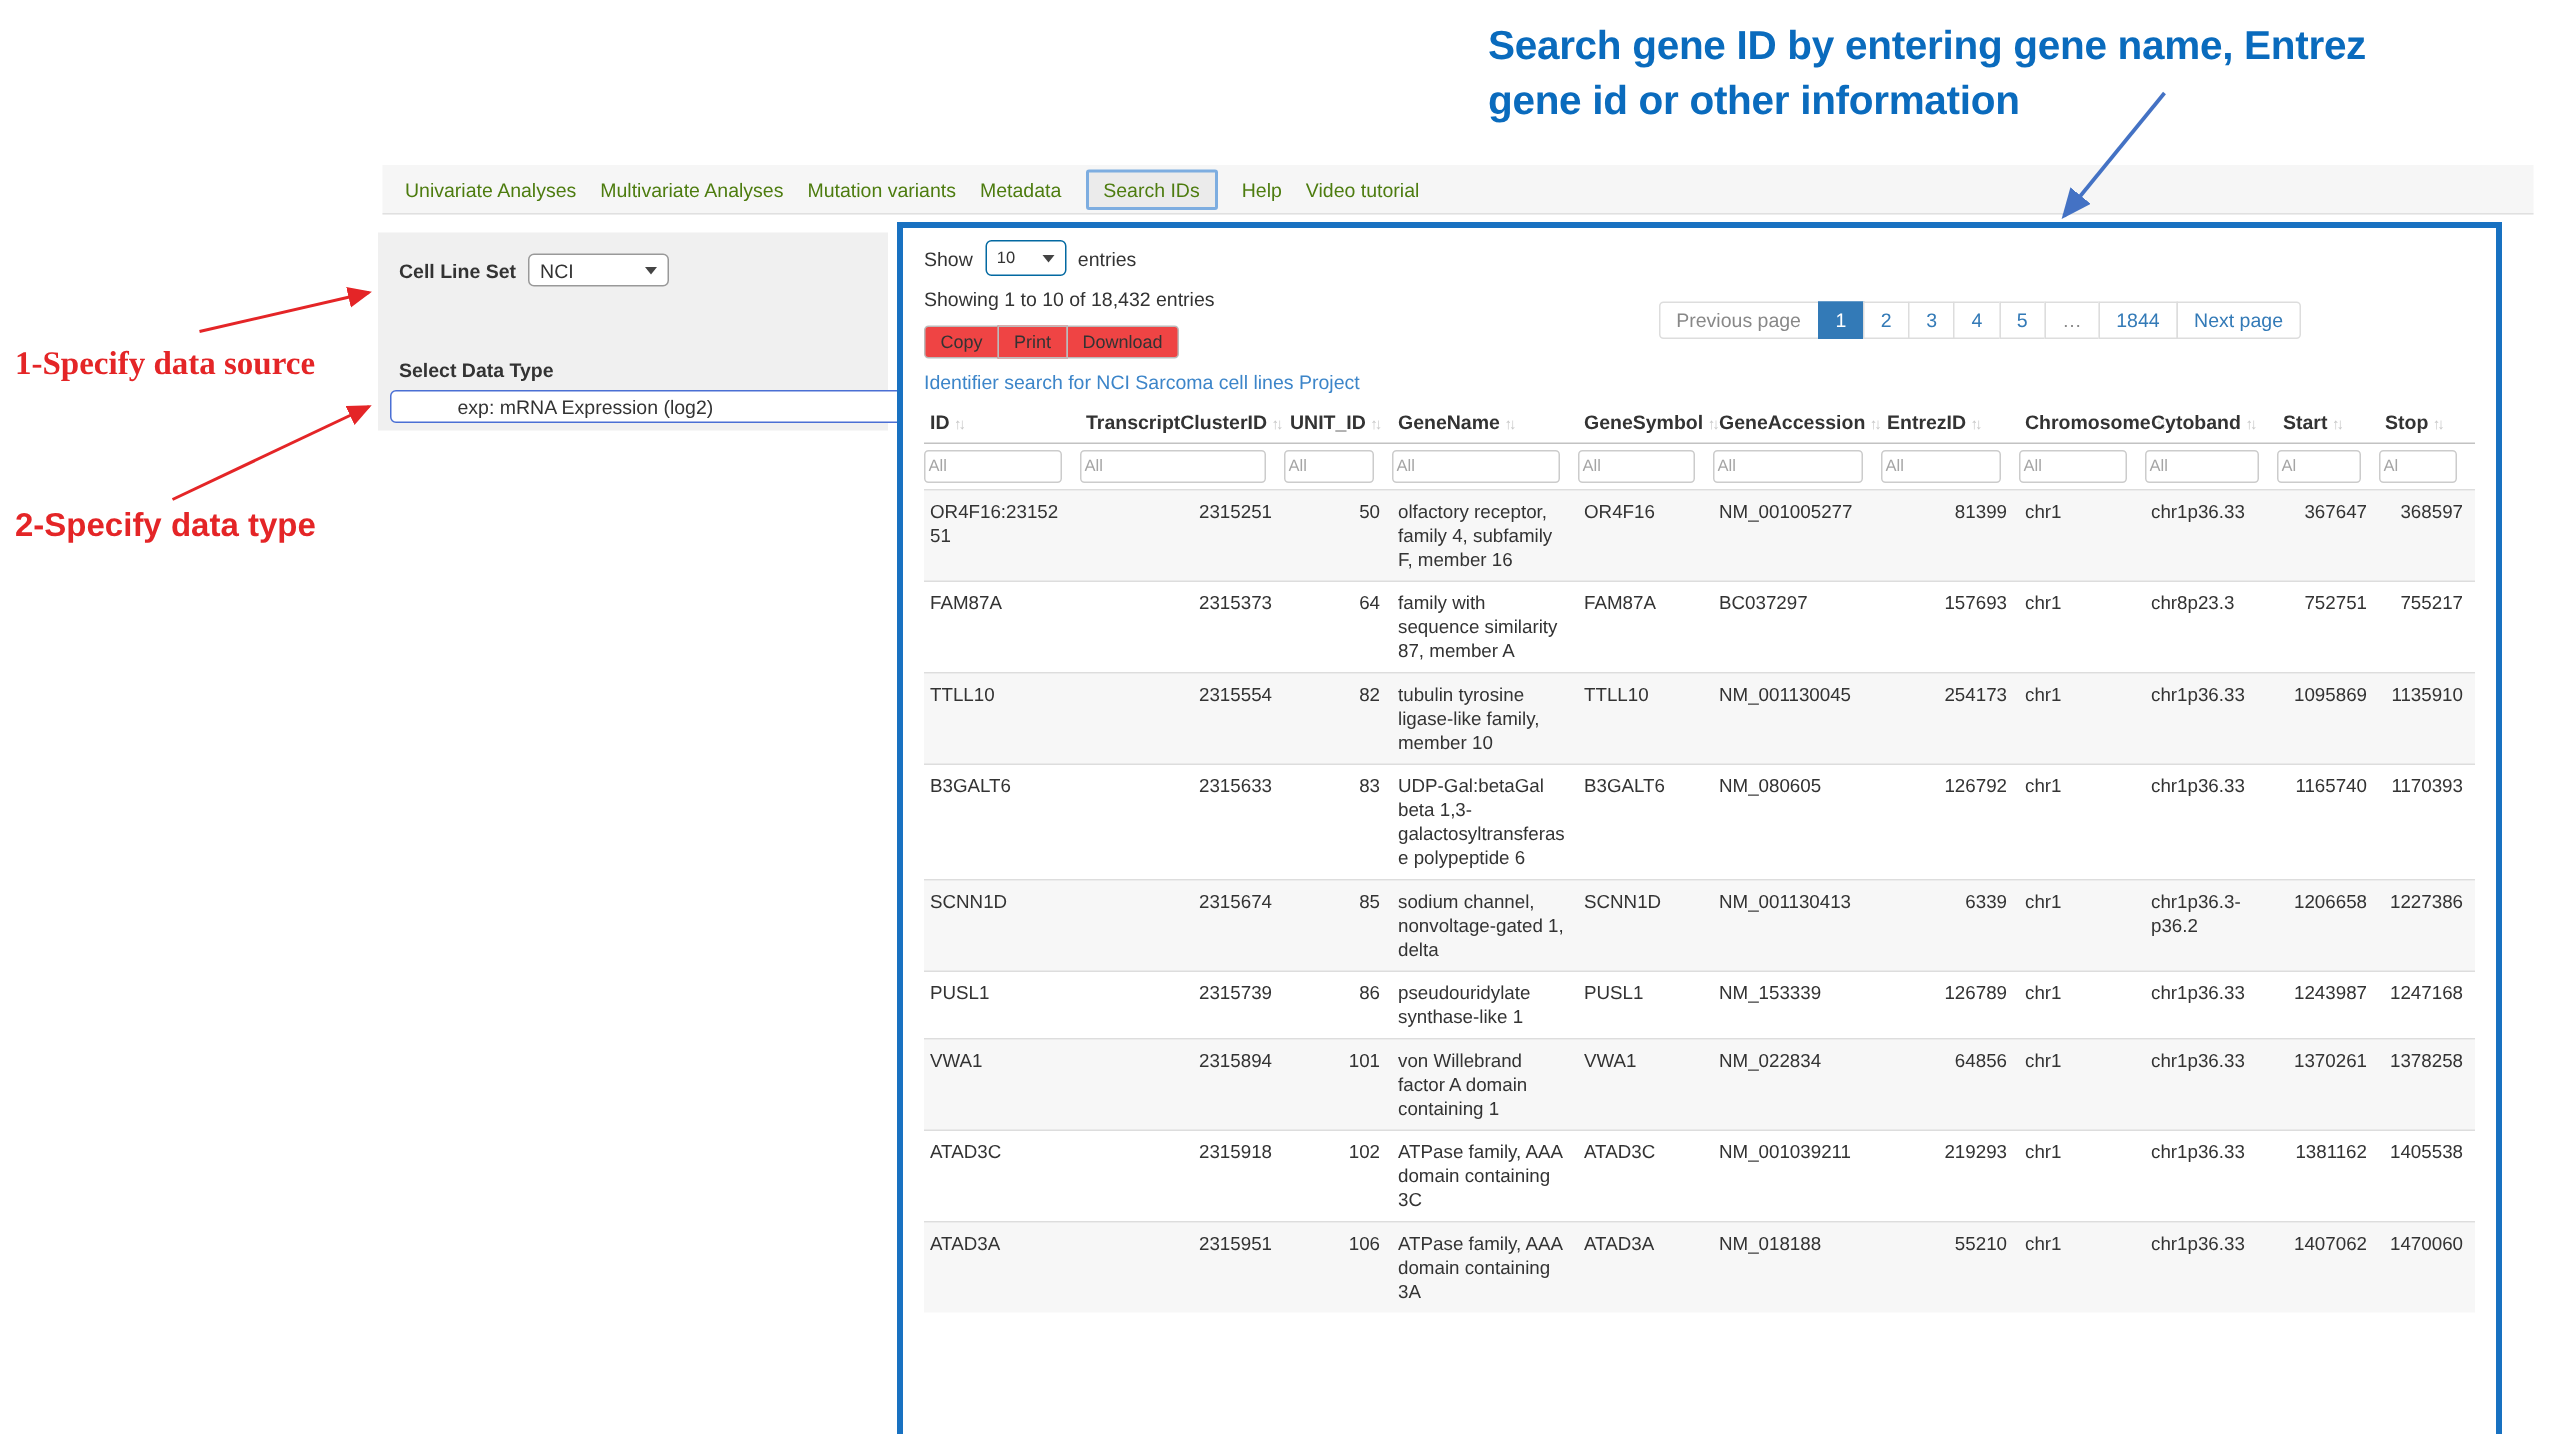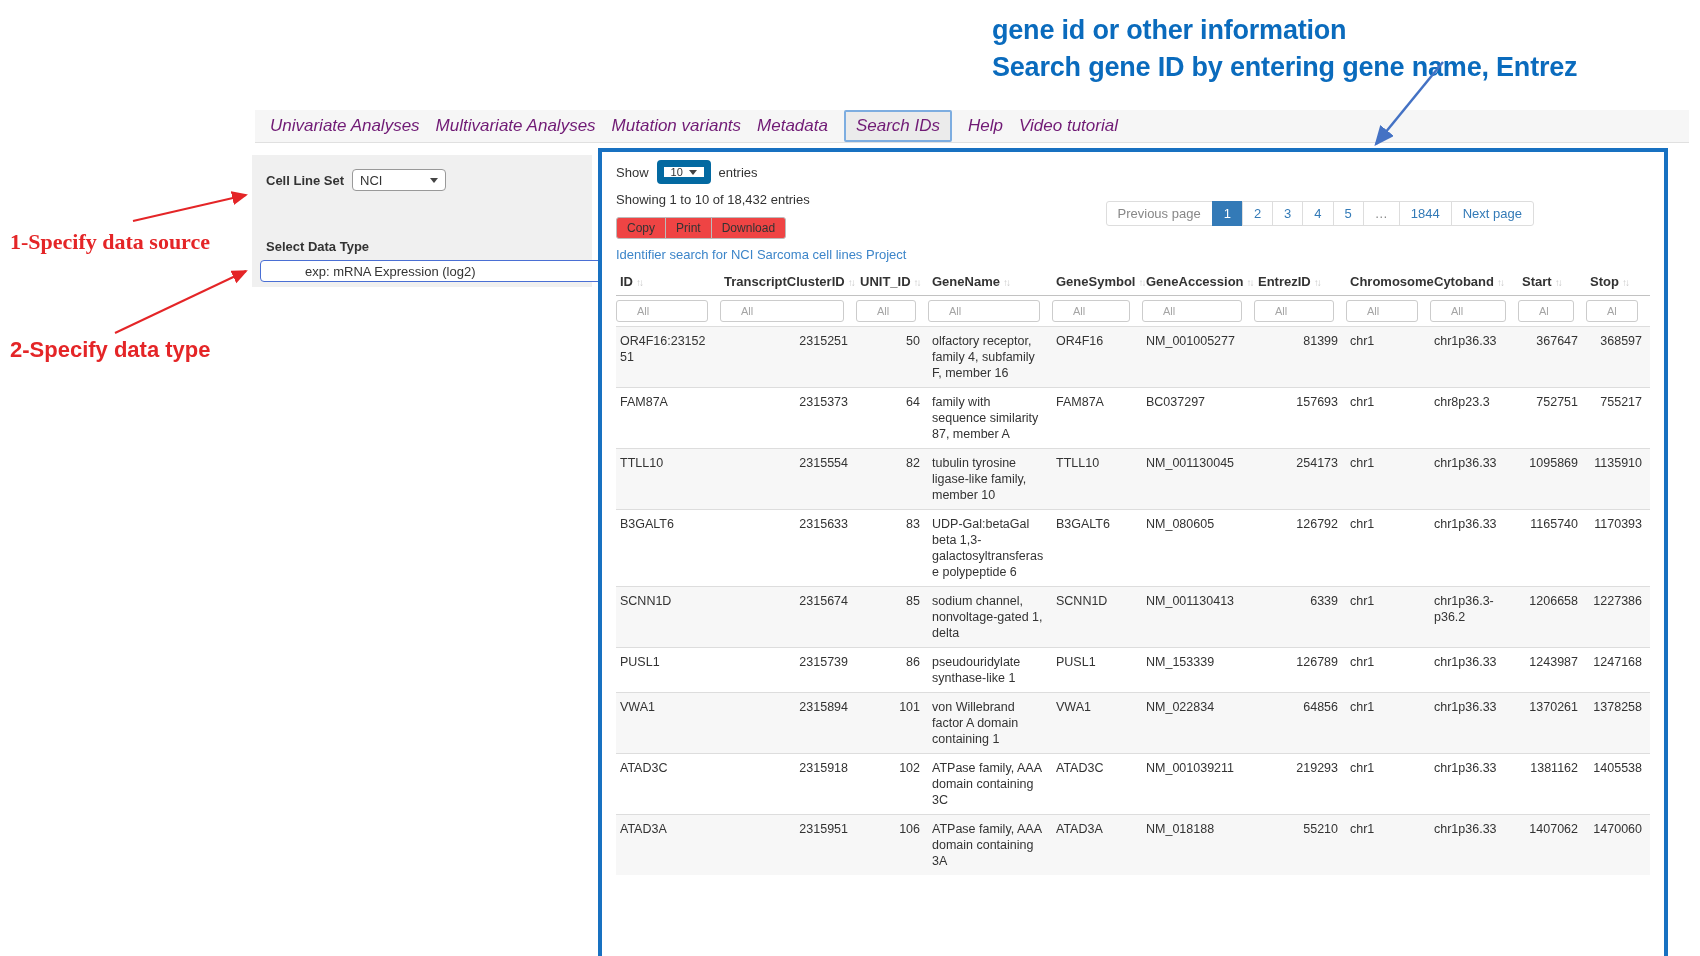--- a/index.html
+++ b/index.html
@@ -16,40 +16,40 @@
 
   .blue-heading{position:absolute;left:992px;top:12px;font-size:27px;font-weight:bold;
     color:var(--annotation_blue);line-height:37px;letter-spacing:-0.2px;z-index:5;}
 
   .red-note{position:absolute;font-size:22px;font-weight:bold;color:var(--annotation_red);z-index:5;}
   .note1{left:10px;top:229px;font-family:Liberation Serif, serif;}
   .note2{left:10px;top:337px;}
 
   .nav{position:absolute;left:255px;top:110px;width:1434px;height:33px;background:var(--nav_bg);
     border-bottom:1px solid #e0e0e0;display:flex;align-items:center;gap:16px;padding-left:15px;
-    font-size:17px;color:#701a75;z-index:1;font-style:italic;}
+    font-size:13px;color:#4d7c0f;z-index:1;}
   .tab{padding:6px 0;white-space:nowrap;cursor:pointer;}
   .tab.active{border:2px solid #7dade0;background:#ebebeb;padding:4px 10px;border-radius:2px;}
 
   .panel{position:absolute;left:252px;top:155px;width:340px;height:132px;background:var(--panel_bg);
     padding:14px 10px 0 14px;font-size:13px;color:#333;z-index:1;}
   .panel label{font-weight:bold;}
   .panel .row1{display:flex;align-items:center;gap:8px;}
   .sel{background:#fff;border:1px solid #999;border-radius:4px;display:inline-flex;align-items:center;
     justify-content:space-between;padding:0 7px;height:22px;font-size:13px;cursor:pointer;white-space:nowrap;overflow:hidden;}
   .chev{width:0;height:0;border-left:4px solid transparent;border-right:4px solid transparent;
     border-top:5px solid #444;margin-left:6px;flex:0 0 auto;}
   .sel.sm{width:94px;}
   .dtlabel{display:block;margin-top:48px;}
   .sel.wide{width:386px;margin-left:-6px;margin-top:6px;border:1.5px solid #4a6fd4;padding-left:44px;}
 
   .container{position:absolute;left:598px;top:148px;width:1070px;height:939px;background:#fff;
     border:4px solid var(--accent_border);padding:6px 14px;font-size:13px;overflow:hidden;z-index:2;}
   .show-row{display:flex;align-items:center;gap:8px;margin-top:2px;}
-  .sel.tiny{width:54px;height:24px;font-size:11px;color:#333;border:7px solid #0369a1;justify-content:space-between;}
+  .sel.tiny{width:54px;height:24px;font-size:11px;color:#333;border:1px solid #0369a1;justify-content:space-between;}
   .showing{margin-top:8px;font-size:13px;}
   .pagination{position:absolute;top:49px;right:130px;display:flex;z-index:3;}
   .pbtn{border:1px solid #ddd;margin-left:-1px;padding:4px 11px;font-size:13px;
     color:var(--pagination_active);background:#fff;cursor:pointer;white-space:nowrap;}
   .pbtn:first-child{border-radius:3px 0 0 3px;margin-left:0;}
   .pbtn:last-child{border-radius:0 3px 3px 0;}
   .pbtn.active{background:var(--pagination_active);border-color:var(--pagination_active);color:#fff;}
   .pbtn.muted{color:#888;}
   .export-group{display:flex;margin-top:10px;}
   .ebtn{border:1px solid #bbb;margin-left:-1px;padding:3px 10px;font-size:12px;color:#333;background:#ef4444;cursor:pointer;}
@@ -58,21 +58,21 @@
   .id-link{display:inline-block;margin-top:8px;color:var(--link);text-decoration:none;font-size:13px;cursor:pointer;}
 
   table{width:100%;border-collapse:collapse;table-layout:fixed;margin-top:6px;font-size:12.5px;}
   thead tr.hdr th{text-align:left;font-weight:bold;padding:6px 4px;border-bottom:1px solid #c2c2c2;
     font-size:13px;white-space:nowrap;cursor:pointer;}
   th.num{text-align:right;}
   td.num{text-align:right;}
   .sort{color:#c9c9c9;font-size:10px;letter-spacing:-2px;margin-left:3px;font-weight:normal;}
   tr.flt td{padding:4px 6px 4px 0;}
   tr.flt input{width:calc(100% - 6px);height:22px;border:1px solid #ccc;border-radius:3px;
-    padding:0 20px;font-size:11px;color:#333;font-family:"Liberation Sans",sans-serif;}
+    padding:0 2px;font-size:11px;color:#333;font-family:"Liberation Sans",sans-serif;}
   tr.flt input::placeholder{color:#a5a5a5;}
   tbody td{padding:6px 8px 6px 4px;vertical-align:top;line-height:16px;border-top:1px solid #ddd;
     word-wrap:break-word;}
   tbody tr:nth-child(odd){background:var(--row_alt);}
 </style>
 </head>
 <body>
 
 <div class="page">
 
@@ -84,22 +84,22 @@
       <marker id="bluehead" markerWidth="9" markerHeight="8" refX="7" refY="3.5" orient="auto">
         <path d="M0,0 L8,3.5 L0,7 Z" fill="#4472c4"></path>
       </marker>
     </defs>
     <line x1="133" y1="221" x2="246" y2="195" stroke="#e42527" stroke-width="2" marker-end="url(#redhead)"></line>
     <line x1="115" y1="333" x2="246" y2="271" stroke="#e42527" stroke-width="2" marker-end="url(#redhead)"></line>
     <line x1="1443" y1="62" x2="1376" y2="144" stroke="#4472c4" stroke-width="2.5" marker-end="url(#bluehead)"></line>
   </svg>
 
   <div class="blue-heading">
+    <div>Search gene ID by entering gene name, Entrez</div>
     <div>gene id or other information</div>
-    <div>Search gene ID by entering gene name, Entrez</div>
   </div>
 
   <div class="red-note note1">1-Specify data source</div>
   <div class="red-note note2">2-Specify data type</div>
 
   <div class="nav">
       <div class="tab">Univariate Analyses</div>
       <div class="tab">Multivariate Analyses</div>
       <div class="tab">Mutation variants</div>
       <div class="tab">Metadata</div>

